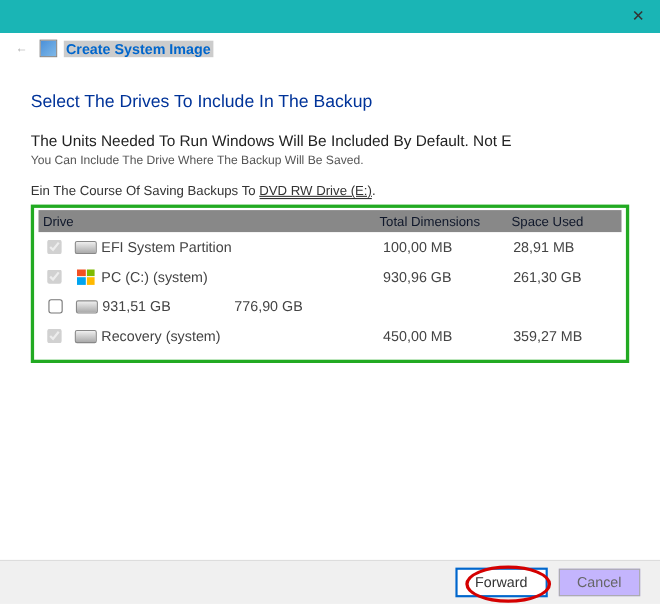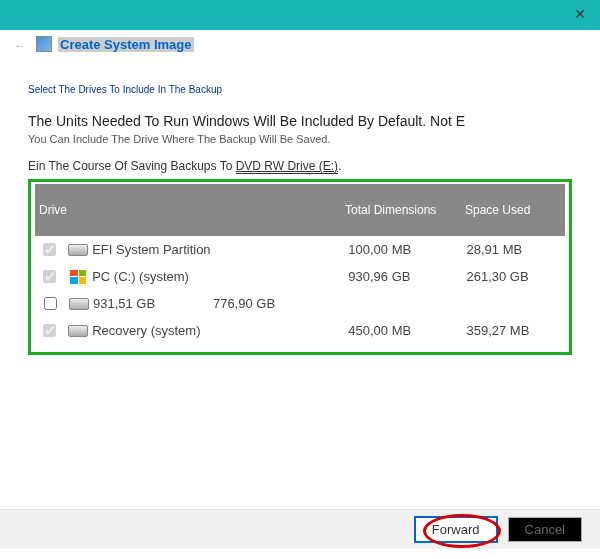--- a/index.html
+++ b/index.html
@@ -48,21 +48,21 @@
       top: 38px; left: 14px;
       color: #aaa;
       font-size: 11px;
     }
     .content {
       position: absolute;
       top: 84px; left: 28px; right: 28px;
     }
     .heading {
       color: #003399;
-      font-size: 10px;
+      font-size: 16px;
       margin-bottom: 18px;
     }
     .paragraph {
       color: #222;
       font-size: 14px;
       font-weight: 500;
       margin-bottom: 4px;
       white-space: nowrap;
       overflow: hidden;
     }
@@ -80,23 +80,23 @@
       text-decoration: underline;
       border-bottom: 1px solid #333;
     }
     .green-box {
       border: 3px solid #22aa22;
       padding: 2px 4px 8px 4px;
     }
     .table-header {
       display: flex;
       background: #888;
-      color: #ffffff;
+      color: #0f172a;
       font-size: 12px;
-      padding: 19px 0;
+      padding: 3px 0;
     }
     .th-drive { width: 310px; padding-left: 4px; }
     .th-total { width: 120px; }
     .th-used { width: 100px; }
     .drive-row {
       display: flex;
       align-items: center;
       padding: 6px 0;
       font-size: 13px;
       color: #444;
@@ -161,21 +161,21 @@
       background: #e8e8e8;
       border: 1px solid #aaa;
       color: #333;
       cursor: pointer;
     }
     .btn.forward {
       border: 2px solid #0066cc;
       background: #fff;
     }
     .btn.cancel {
-      background: #000000;
+      background: #c4b5fd;
       color: #666;
     }
     .red-circle {
       position: absolute;
       border: 3px solid #d40000;
       border-radius: 50%;
       width: 78px;
       height: 34px;
       bottom: 11px;
       right: 99px;

